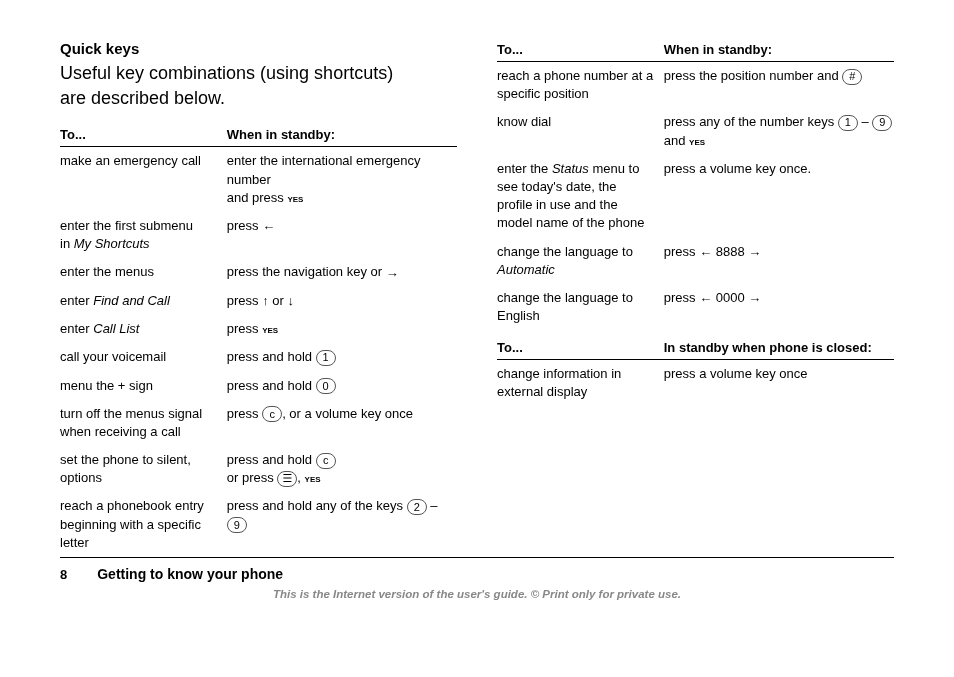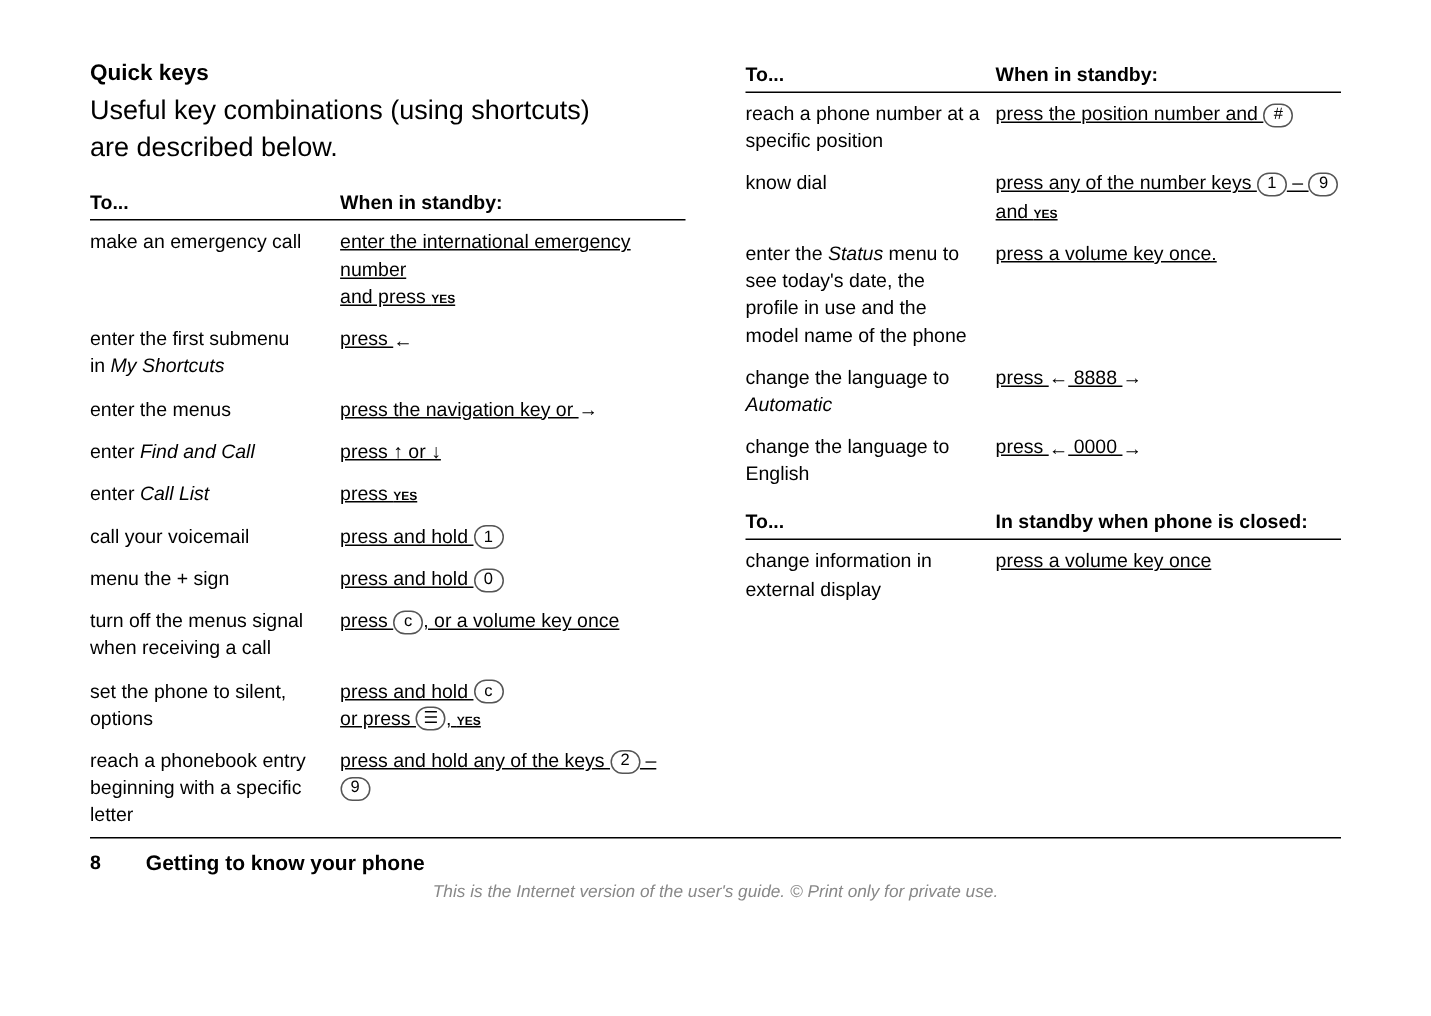--- a/index.html
+++ b/index.html
@@ -111,21 +111,20 @@
       padding-right: 10px;
       font-size: 13px;
       line-height: 1.4;
       vertical-align: top;
     }
     .table-cell-right {
       flex: 1;
       font-size: 13px;
       line-height: 1.4;
       vertical-align: top;
-      text-decoration: underline;
     }
     .footer-bar {
       border-top: 1px solid #000;
       padding-top: 8px;
       display: flex;
       align-items: center;
       gap: 30px;
     }
     .footer-page-num {
       font-size: 13px;
@@ -134,20 +133,21 @@
     .footer-title {
       font-size: 14px;
       font-weight: bold;
     }
     .footer-note {
       margin-top: 6px;
       font-size: 11.5px;
       color: #888;
       font-style: italic;
       text-align: center;
+      font-weight: bold;
     }
   </style>
 </head>
 <body>
 
 <div class="page">
   <div class="main-content">
 
     <div class="left-column">
       <div class="page-title">Quick keys</div>

